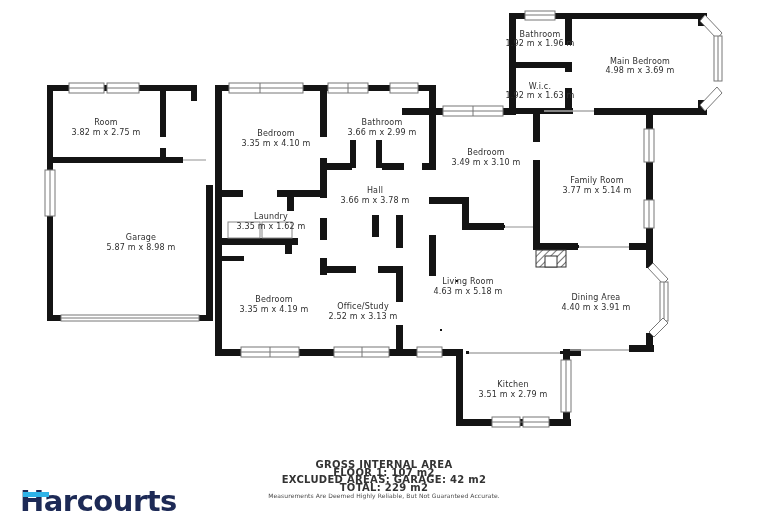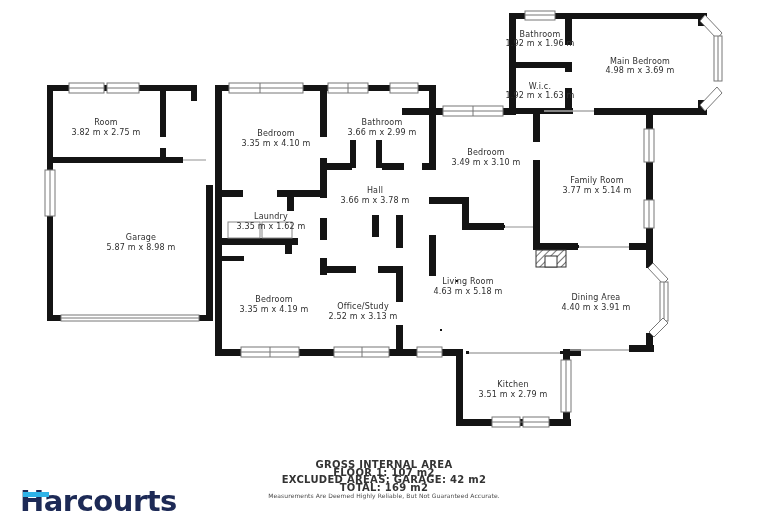--- a/index.html
+++ b/index.html
@@ -242,17 +242,17 @@
 
   <div class="logo">
     <span>Harcourts</span>
   </div>
   <div class="logo-underline"></div>
 
   <div class="footer">
     <div class="f-line">GROSS INTERNAL AREA</div>
     <div class="f-line">FLOOR 1: 107 m2</div>
     <div class="f-line">EXCLUDED AREAS: GARAGE: 42 m2</div>
-    <div class="f-line">TOTAL: 169 m2</div>
+    <div class="f-line">TOTAL: 229 m2</div>
     <div class="f-disclaimer">Measurements Are Deemed Highly Reliable, But Not Guaranteed Accurate.</div>
   </div>
 
 </div>
 
 </body></html>

